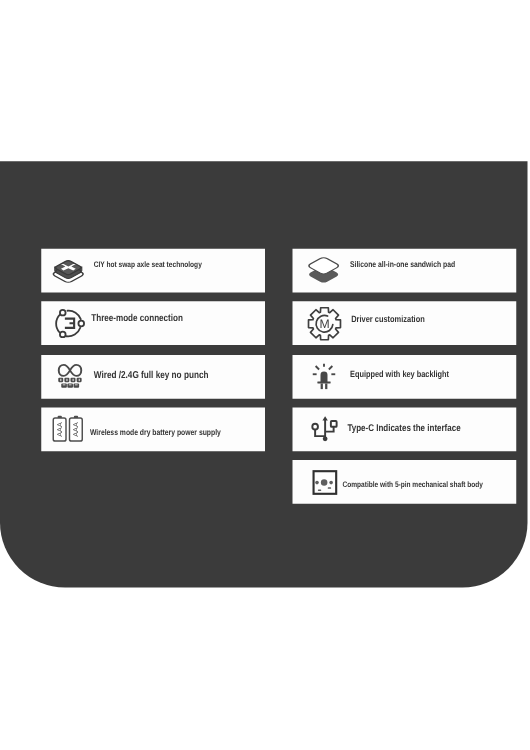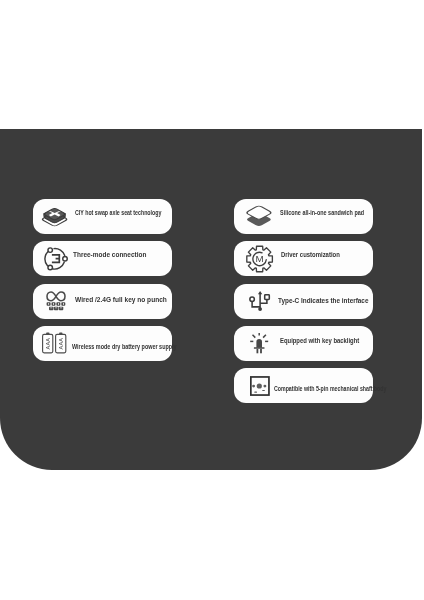--- a/index.html
+++ b/index.html
@@ -3,21 +3,21 @@
 <meta charset="utf-8">
 <style>
   html,body{margin:0;padding:0;}
   body{width:424px;height:600px;background:#ffffff;font-family:"Liberation Sans",sans-serif;overflow:hidden;}
   .page{position:relative;width:424px;height:600px;background:#ffffff;}
   .panel{position:absolute;left:0;top:129px;width:422px;height:341px;background:#3b3b3b;
          border-bottom-left-radius:52px;border-bottom-right-radius:52px;}
   .col{position:absolute;width:158px;}
   .col.left{left:33px;top:70px;}
   .col.right{left:234px;top:70px;}
-  .card{position:relative;width:139px;height:35px;background:#fdfdfd;border-radius:12px;
+  .card{position:relative;width:179px;height:35px;background:#fdfdfd;border-radius:0;
         margin-bottom:7.3px;}
   .icon{position:absolute;left:0;top:50%;transform:translateY(-50%);}
   .icon svg{display:block;overflow:visible;}
   .label{color:#333333;font-weight:bold;white-space:nowrap;position:absolute;
          transform-origin:left center;line-height:1;}
 </style>
 </head>
 <body>
 
 <div class="page">
@@ -136,52 +136,52 @@
           <div class="icon" style="left: 12.1px;">
             <svg width="27.2" height="26.8" viewBox="0 0 27.2 26.8">
   <path d="M10.33 4.16 L10.53 0.61 L16.67 0.61 L16.87 4.16 A9.8 9.8 0 0 1 17.82 4.55 L20.47 2.19 L24.81 6.53 L22.45 9.18 A9.8 9.8 0 0 1 22.84 10.13 L26.39 10.33 L26.39 16.47 L22.84 16.67 A9.8 9.8 0 0 1 22.45 17.62 L24.81 20.27 L20.47 24.61 L17.82 22.25 A9.8 9.8 0 0 1 16.87 22.64 L16.67 26.19 L10.53 26.19 L10.33 22.64 A9.8 9.8 0 0 1 9.38 22.25 L6.73 24.61 L2.39 20.27 L4.75 17.62 A9.8 9.8 0 0 1 4.36 16.67 L0.81 16.47 L0.81 10.33 L4.36 10.13 A9.8 9.8 0 0 1 4.75 9.18 L2.39 6.53 L6.73 2.19 L9.38 4.55 A9.8 9.8 0 0 1 10.33 4.16 Z" fill="none" stroke="#3f3f3f" stroke-width="1.35" stroke-linejoin="round"></path>
   <path d="M16.1 7.2 A6.7 6.7 0 1 0 20.26 14.1" fill="none" stroke="#3f3f3f" stroke-width="1.35" stroke-linecap="round"></path>
   <text x="13.65" y="16.9" text-anchor="middle" font-family="'Liberation Sans',sans-serif" font-size="9.8" font-weight="normal" fill="#3f3f3f">M</text>
 </svg>
           </div>
           <div class="label" style="font-size: 7.25px; left: 46.5px; top: 14.2px; transform: translateY(-50%) scaleX(0.82);">Driver customization</div>
         </div>
         <div class="card">
-          <div class="icon" style="left: 15.6px;">
-            <svg width="20.5" height="20.6" viewBox="0 0 20.5 20.6">
-  <g fill="none" stroke="#3b3b3b" stroke-width="1.55" stroke-linecap="butt" stroke-linejoin="miter">
-    <line x1="10.1" y1="2.3" x2="10.1" y2="18.2"></line>
-    <path d="M2.1 10.3 V16.2 H10.1"></path>
-    <path d="M10.1 12.6 H16.9 V8.9"></path>
-  </g>
-  <path d="M10.1 0.2 L12.25 3.6 H7.95 Z" fill="#3b3b3b"></path>
-  <circle cx="10.1" cy="18.4" r="1.9" fill="#3b3b3b"></circle>
-  <circle cx="2.1" cy="8.6" r="2.25" fill="#ffffff" stroke="#3b3b3b" stroke-width="1.55"></circle>
-  <rect x="14.7" y="4.1" width="4.6" height="4.6" rx="0.7" fill="#ffffff" stroke="#3b3b3b" stroke-width="1.55"></rect>
-</svg>
-          </div>
-          <div class="label" style="font-size: 7.8px; left: 44px; top: 17.6px; transform: translateY(-50%) scaleX(0.82);">Type-C Indicates the interface</div>
-        </div>
-        <div class="card">
           <div class="icon" style="left: 16.4px;">
             <svg width="18.4" height="20.8" viewBox="0 0 18.4 20.8">
   <g stroke="#474747" stroke-width="1.5" stroke-linecap="butt">
     <line x1="9.2" y1="0.4" x2="9.2" y2="2.8"></line>
     <line x1="2.5" y1="2.2" x2="5.3" y2="5.0"></line>
     <line x1="15.9" y1="2.2" x2="13.1" y2="5.0"></line>
     <line x1="0.2" y1="8.8" x2="3.3" y2="8.8"></line>
     <line x1="18.2" y1="8.8" x2="15.1" y2="8.8"></line>
   </g>
   <path d="M6.4 15.2 V9.3 a2.8 2.8 0 0 1 5.6 0 V15.2 Z" fill="#474747"></path>
   <rect x="3.9" y="14.6" width="10.6" height="1.6" rx="0.3" fill="#474747"></rect>
   <rect x="6.5" y="16.2" width="1.8" height="4.5" fill="#474747"></rect>
   <rect x="10.1" y="16.2" width="1.8" height="4.5" fill="#474747"></rect>
 </svg>
           </div>
           <div class="label" style="font-size: 7.2px; left: 46.1px; top: 15.2px; transform: translateY(-50%) scaleX(0.82);">Equipped with key backlight</div>
+        </div>
+        <div class="card">
+          <div class="icon" style="left: 15.6px;">
+            <svg width="20.5" height="20.6" viewBox="0 0 20.5 20.6">
+  <g fill="none" stroke="#3b3b3b" stroke-width="1.55" stroke-linecap="butt" stroke-linejoin="miter">
+    <line x1="10.1" y1="2.3" x2="10.1" y2="18.2"></line>
+    <path d="M2.1 10.3 V16.2 H10.1"></path>
+    <path d="M10.1 12.6 H16.9 V8.9"></path>
+  </g>
+  <path d="M10.1 0.2 L12.25 3.6 H7.95 Z" fill="#3b3b3b"></path>
+  <circle cx="10.1" cy="18.4" r="1.9" fill="#3b3b3b"></circle>
+  <circle cx="2.1" cy="8.6" r="2.25" fill="#ffffff" stroke="#3b3b3b" stroke-width="1.55"></circle>
+  <rect x="14.7" y="4.1" width="4.6" height="4.6" rx="0.7" fill="#ffffff" stroke="#3b3b3b" stroke-width="1.55"></rect>
+</svg>
+          </div>
+          <div class="label" style="font-size: 7.8px; left: 44px; top: 17.6px; transform: translateY(-50%) scaleX(0.82);">Type-C Indicates the interface</div>
         </div>
         <div class="card">
           <div class="icon" style="left: 15.7px;">
             <svg width="19.8" height="19.8" viewBox="0 0 19.8 19.8">
   <rect x="0.85" y="0.85" width="18.1" height="18.1" fill="none" stroke="#2f2f2f" stroke-width="1.7"></rect>
   <circle cx="9.3" cy="9.9" r="2.6" fill="#5e5e5e"></circle>
   <circle cx="3.6" cy="10.0" r="1.45" fill="#5e5e5e"></circle>
   <circle cx="14.9" cy="10.0" r="1.45" fill="#5e5e5e"></circle>
   <rect x="4.3" y="15.5" width="2.7" height="1.2" rx="0.5" fill="#5e5e5e"></rect>
   <rect x="12.2" y="13.8" width="2.7" height="1.2" rx="0.5" fill="#5e5e5e"></rect>

